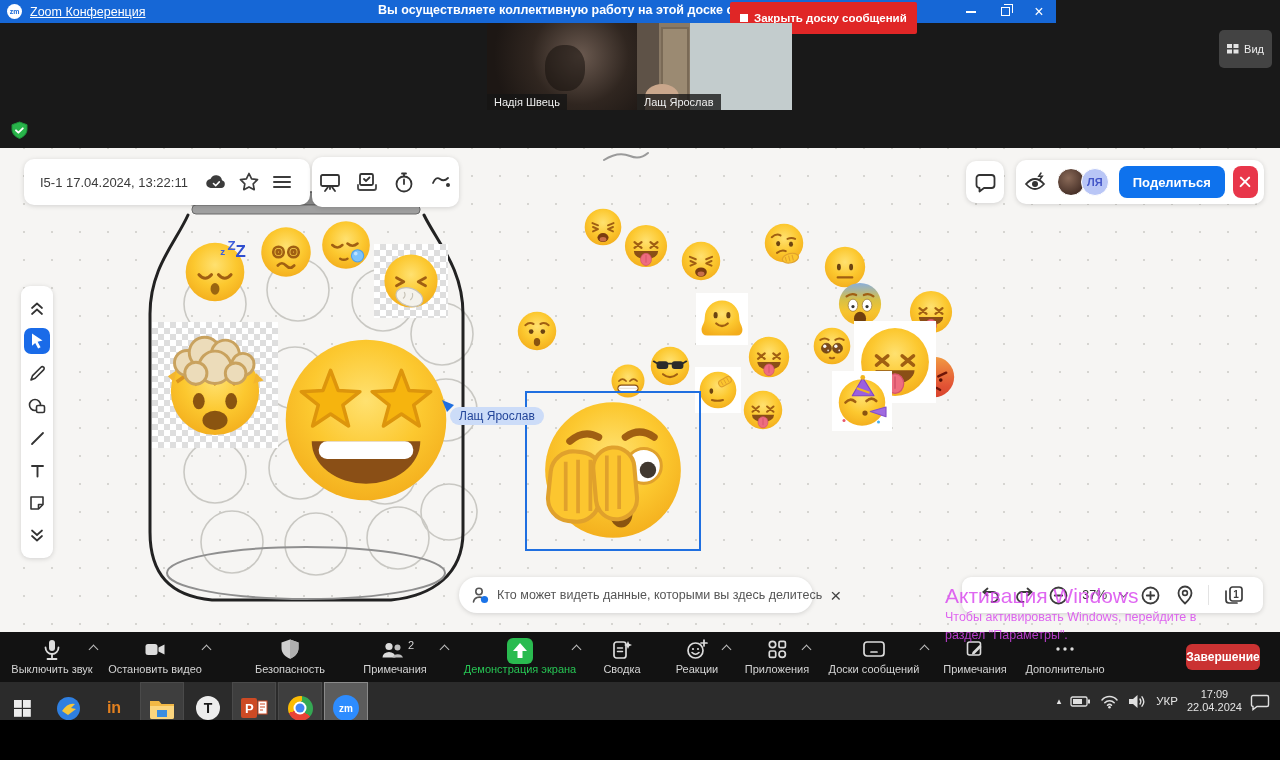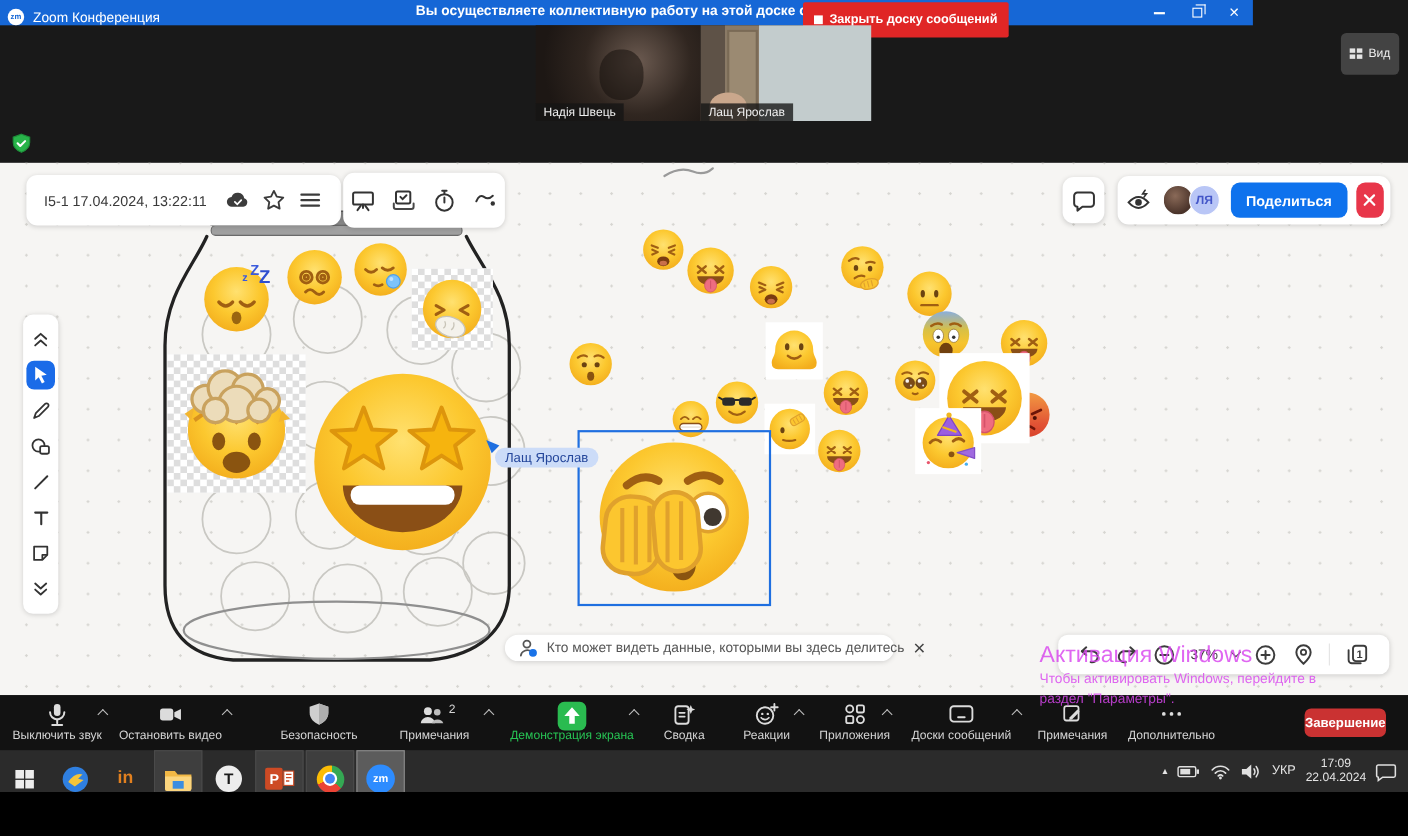--- a/index.html
+++ b/index.html
@@ -1,20 +1,20 @@
 <!DOCTYPE html>
 <html><head>
 <meta charset="utf-8">
 <style>
   *{margin:0;padding:0;box-sizing:border-box;font-family:"Liberation Sans","DejaVu Sans",sans-serif;}
   html,body{width:1280px;height:760px;overflow:hidden;background:#000;}
   #screen{position:relative;width:1280px;height:760px;background:#191919;}
   svg{overflow:visible;display:block;}
   
-  #titlebar{position:absolute;left:0;top:0;width:1139px;height:23px;background:#1667d6;display:flex;align-items:flex-end;color:#fff;}
+  #titlebar{position:absolute;left:0;top:0;width:1056px;height:23px;background:#1667d6;display:flex;align-items:center;color:#fff;text-decoration:underline;}
   .zmlogo{width:15px;height:15px;border-radius:50%;background:#fff;color:#1667d6;font-size:7px;font-weight:bold;display:flex;align-items:center;justify-content:center;margin:0 8px 0 7px;}
   #apptitle{font-size:12.5px;}
   #banner{position:absolute;left:378px;top:3px;font-size:12.5px;font-weight:bold;white-space:nowrap;}
   #closeboard{position:absolute;left:730px;top:2px;height:19px;padding:16px 10px;background:#e02626;border-radius:2px;display:flex;align-items:center;gap:6px;font-size:11.5px;font-weight:bold;color:#fff;cursor:default;}
   .stopsq{width:8px;height:8px;background:#fff;display:inline-block;}
   .winctl{position:absolute;top:0;height:23px;width:34px;display:flex;align-items:center;justify-content:center;color:#fff;}
   .minbar{width:10px;height:2px;background:#fff;display:block;}
   .restore{position:relative;width:9px;height:9px;border:1.3px solid #fff;}
   .restore::before{content:"";position:absolute;left:2px;top:-4.5px;width:8px;height:8px;border:1.3px solid #fff;border-bottom:none;border-left:none;}
   
@@ -36,21 +36,21 @@
   #av-photo{background:radial-gradient(circle at 40% 35%,#8a6a58,#4a332a 70%);margin-left:8px;border:1px solid #fff;}
   #av-init{background:#b9c6f6;color:#4456c8;font-weight:bold;font-size:11px;display:flex;align-items:center;justify-content:center;margin-left:-4px;border:1px solid #fff;}
   #sharebtn{margin-left:10px;height:32px;padding:0 14px;background:#0E72ED;border-radius:8px;color:#fff;font-size:13px;font-weight:600;display:flex;align-items:center;}
   #wbclose{margin-left:8px;width:32px;height:32px;background:#e8364a;border-radius:8px;position:relative;}
   .xbars::before,.xbars::after{content:"";position:absolute;left:50%;top:50%;width:14px;height:2.4px;background:#fff;border-radius:2px;}
   .xbars::before{transform:translate(-50%,-50%) rotate(45deg);}
   .xbars::after{transform:translate(-50%,-50%) rotate(-45deg);}
   #toolpanel{left:21px;top:138px;width:32px;height:272px;border-radius:9px;flex-direction:column;justify-content:space-between;padding:9px 0;}
   #toolpanel .ic{width:26px;height:26px;}
   #tool-select{background:#1a6be8;border-radius:7px;}
-  #privacybar{left:459px;top:429px;width:354px;height:24px;border-radius:18px;padding:0 12px 0 13px;gap:8px;}
+  #privacybar{left:459px;top:429px;width:354px;height:36px;border-radius:18px;padding:0 12px 0 13px;gap:8px;}
   #privacytext{font-size:12.5px;color:#555;white-space:nowrap;flex:1;}
   .xchar{font-size:19px;color:#444;line-height:1;}
   #zoomcard{left:962px;top:429px;width:301px;height:36px;border-radius:9px;justify-content:space-evenly;padding:0 4px;}
   #zoomlevel{font-size:12.5px;color:#333;}
   .vdiv{width:1px;height:20px;background:#e3e3e3;}
   .chevd{display:inline-block;width:7px;height:7px;border-left:1.6px solid #555;border-top:1.6px solid #555;transform:rotate(225deg) translate(2px,2px);}
   
   #selbox{position:absolute;left:525px;top:243px;width:176px;height:160px;border:2px solid #1f6fe0;}
   #cursorlabel{position:absolute;left:450px;top:259px;background:#ccdcf8;color:#23459a;font-size:12px;padding:2px 9px;border-radius:9px;white-space:nowrap;}
   #cursortri{position:absolute;left:442px;top:252px;}

